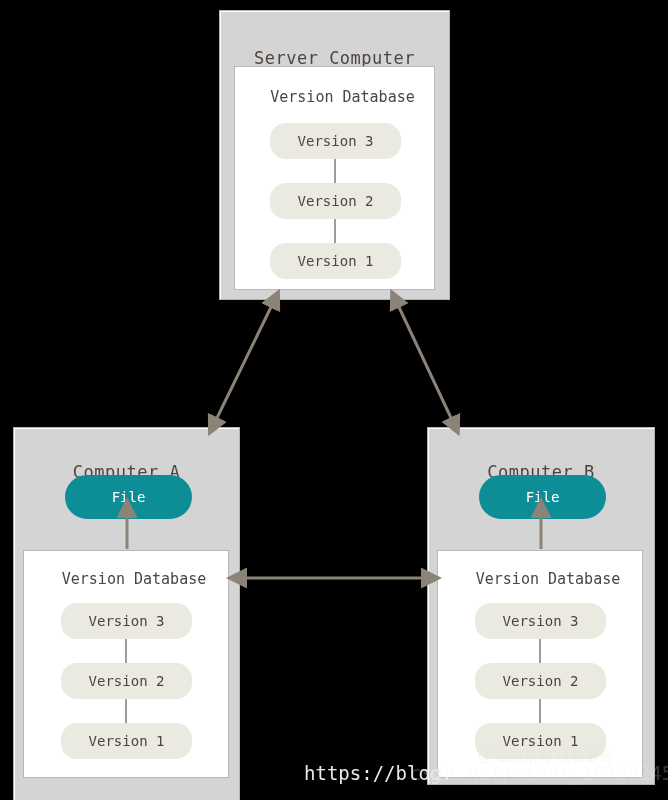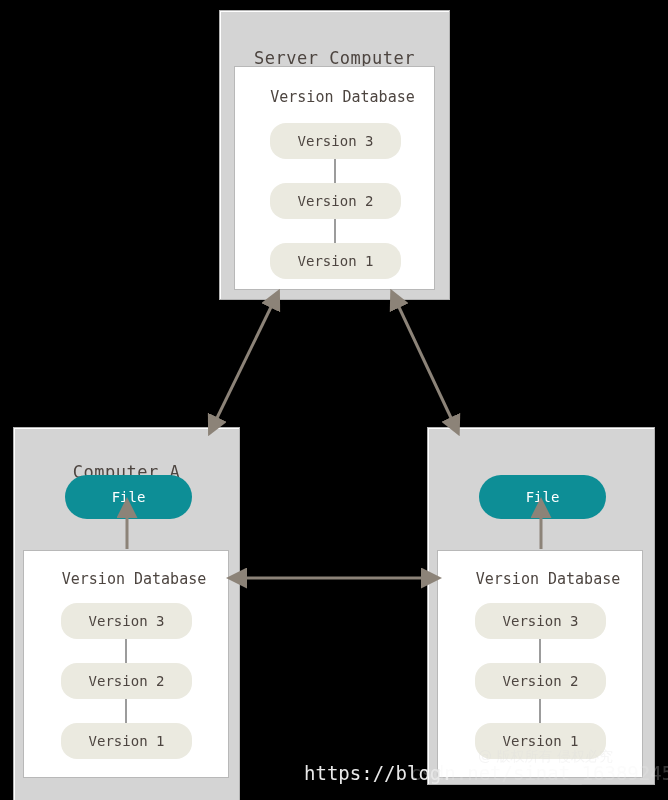--- a/index.html
+++ b/index.html
@@ -150,20 +150,21 @@
       <div class="link" style="left:101px; top:88px; height:24px;"></div>
 
       <div class="pill" style="left:37px; top:112px; width:131px; height:36px;">Version 2</div>
       <div class="link" style="left:101px; top:148px; height:24px;"></div>
 
       <div class="pill" style="left:37px; top:172px; width:131px; height:36px;">Version 1</div>
     </div>
   </div>
 
   <div class="machine" style="left:427px; top:427px; width:228px; height:358px;">
+    <div class="machine-title" style="top:14px;">Computer B</div>
 
     <div class="pill file" style="left:51px; top:47px; width:127px; height:44px;">File</div>
 
     <div class="vdb" style="left:9px; top:122px; width:206px; height:228px;">
       <div class="vdb-title" style="top:19px;">Version Database</div>
 
       <div class="pill" style="left:37px; top:52px; width:131px; height:36px;">Version 3</div>
       <div class="link" style="left:101px; top:88px; height:24px;"></div>
 
       <div class="pill" style="left:37px; top:112px; width:131px; height:36px;">Version 2</div>

